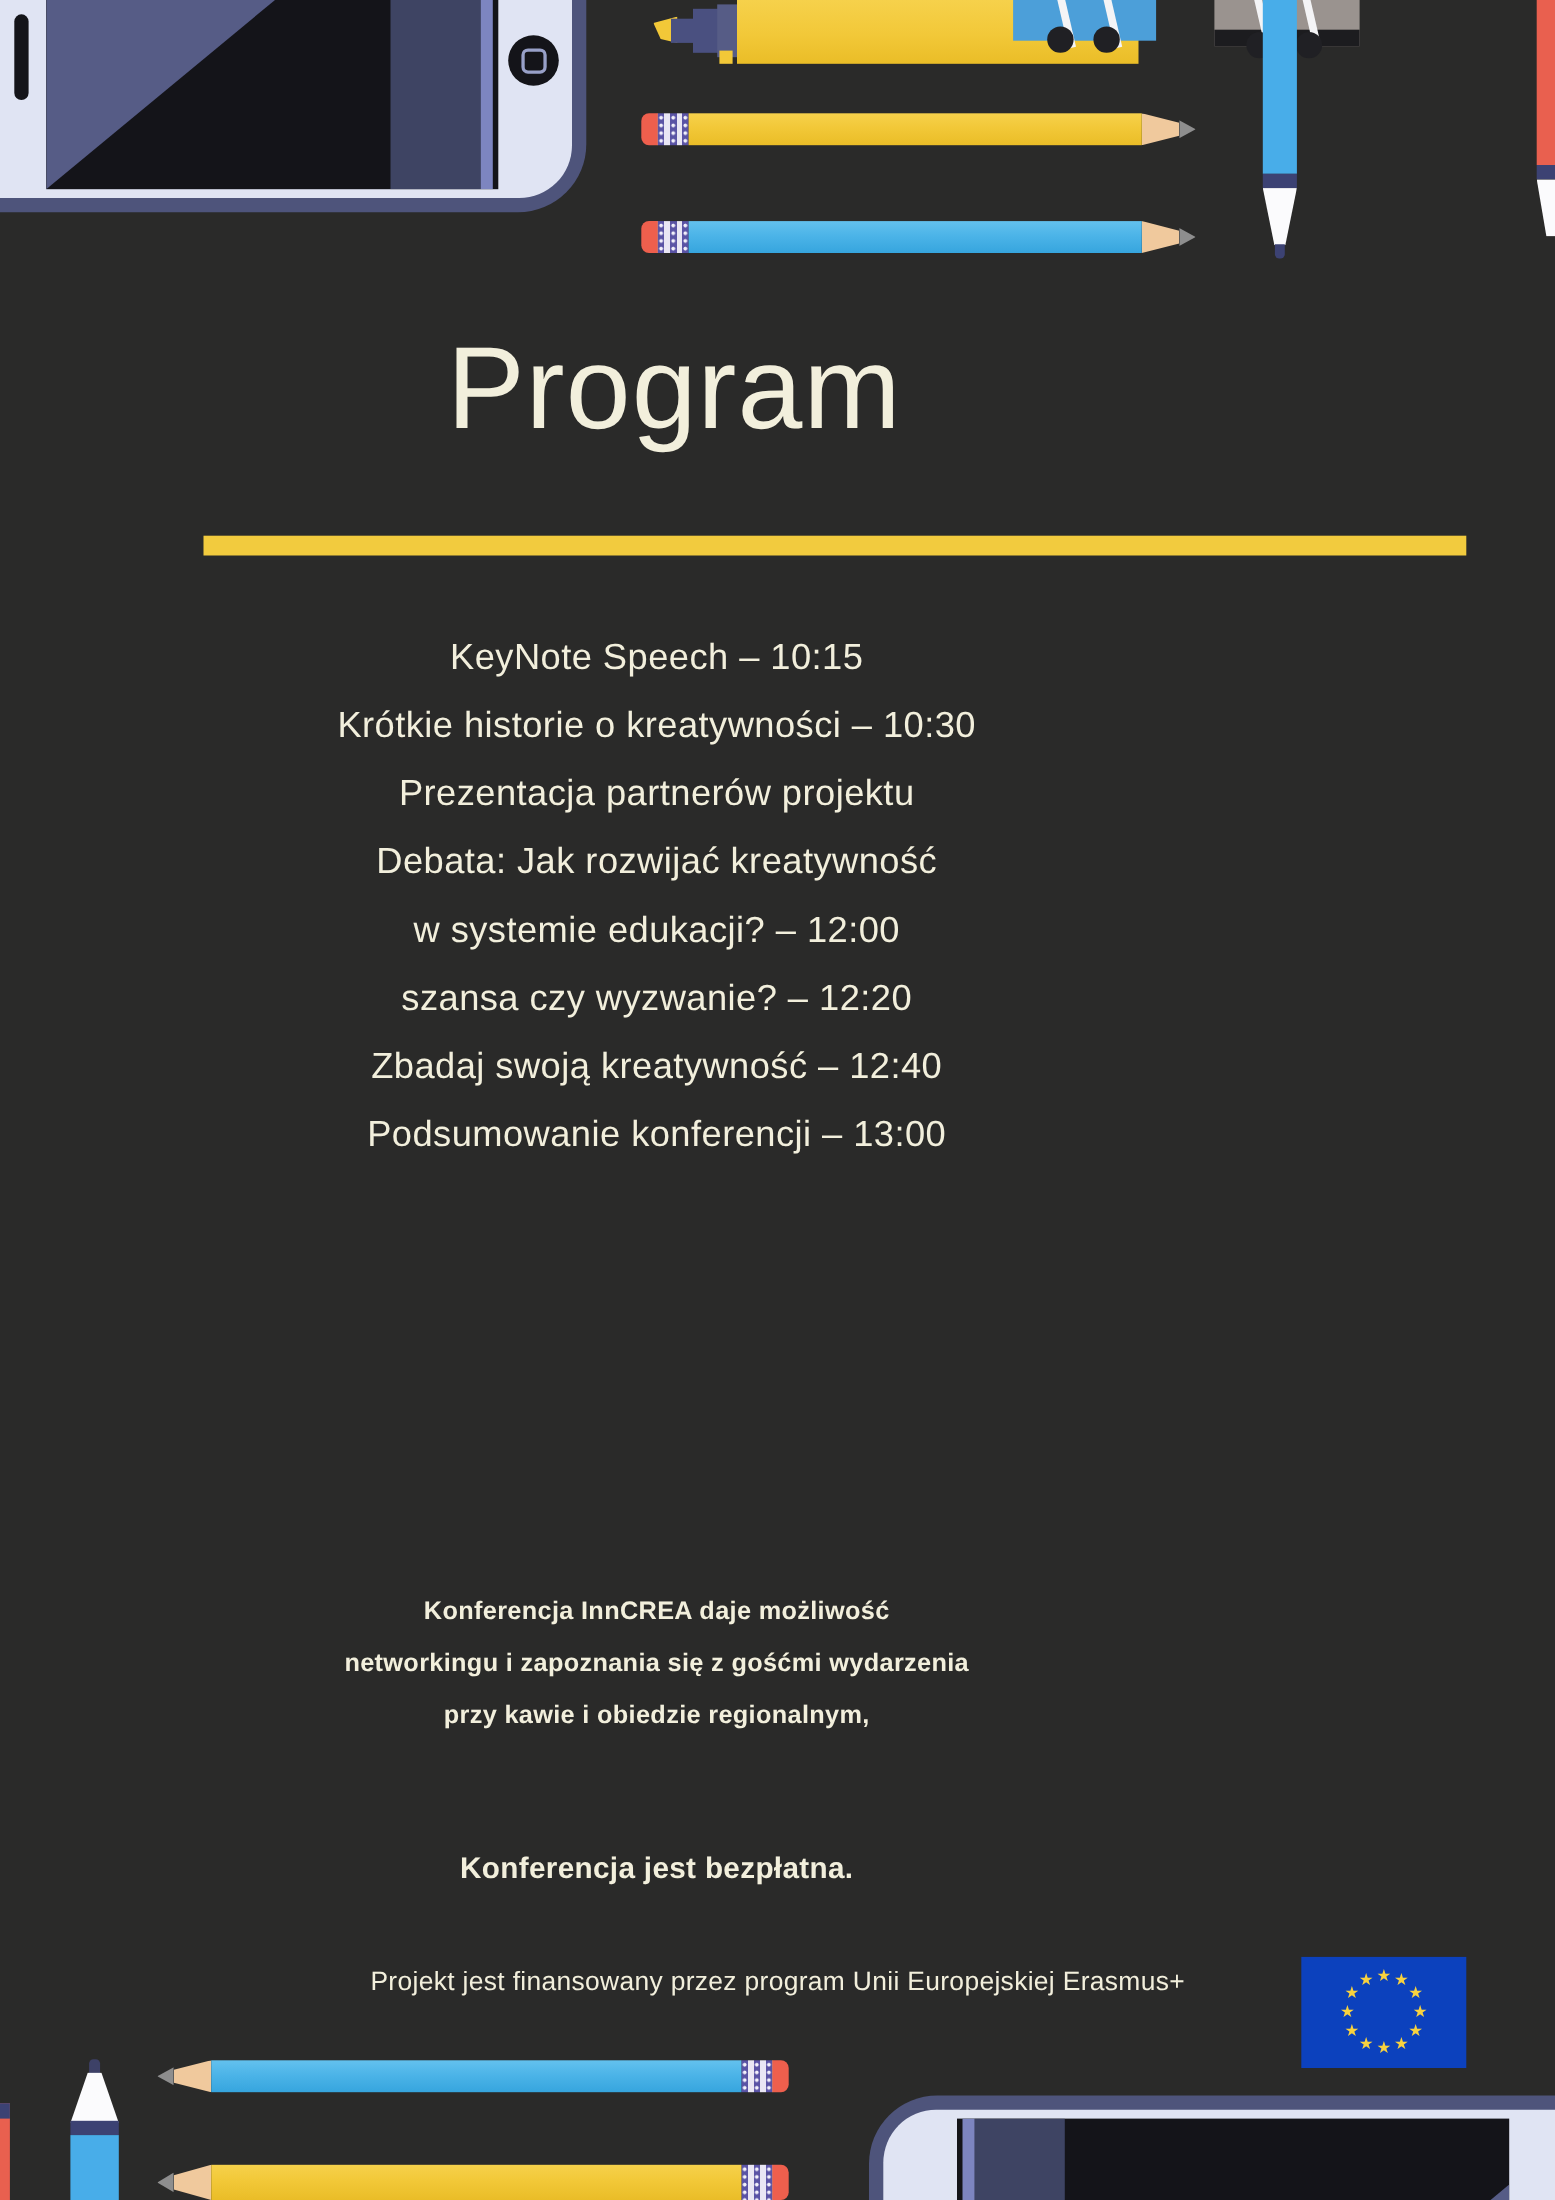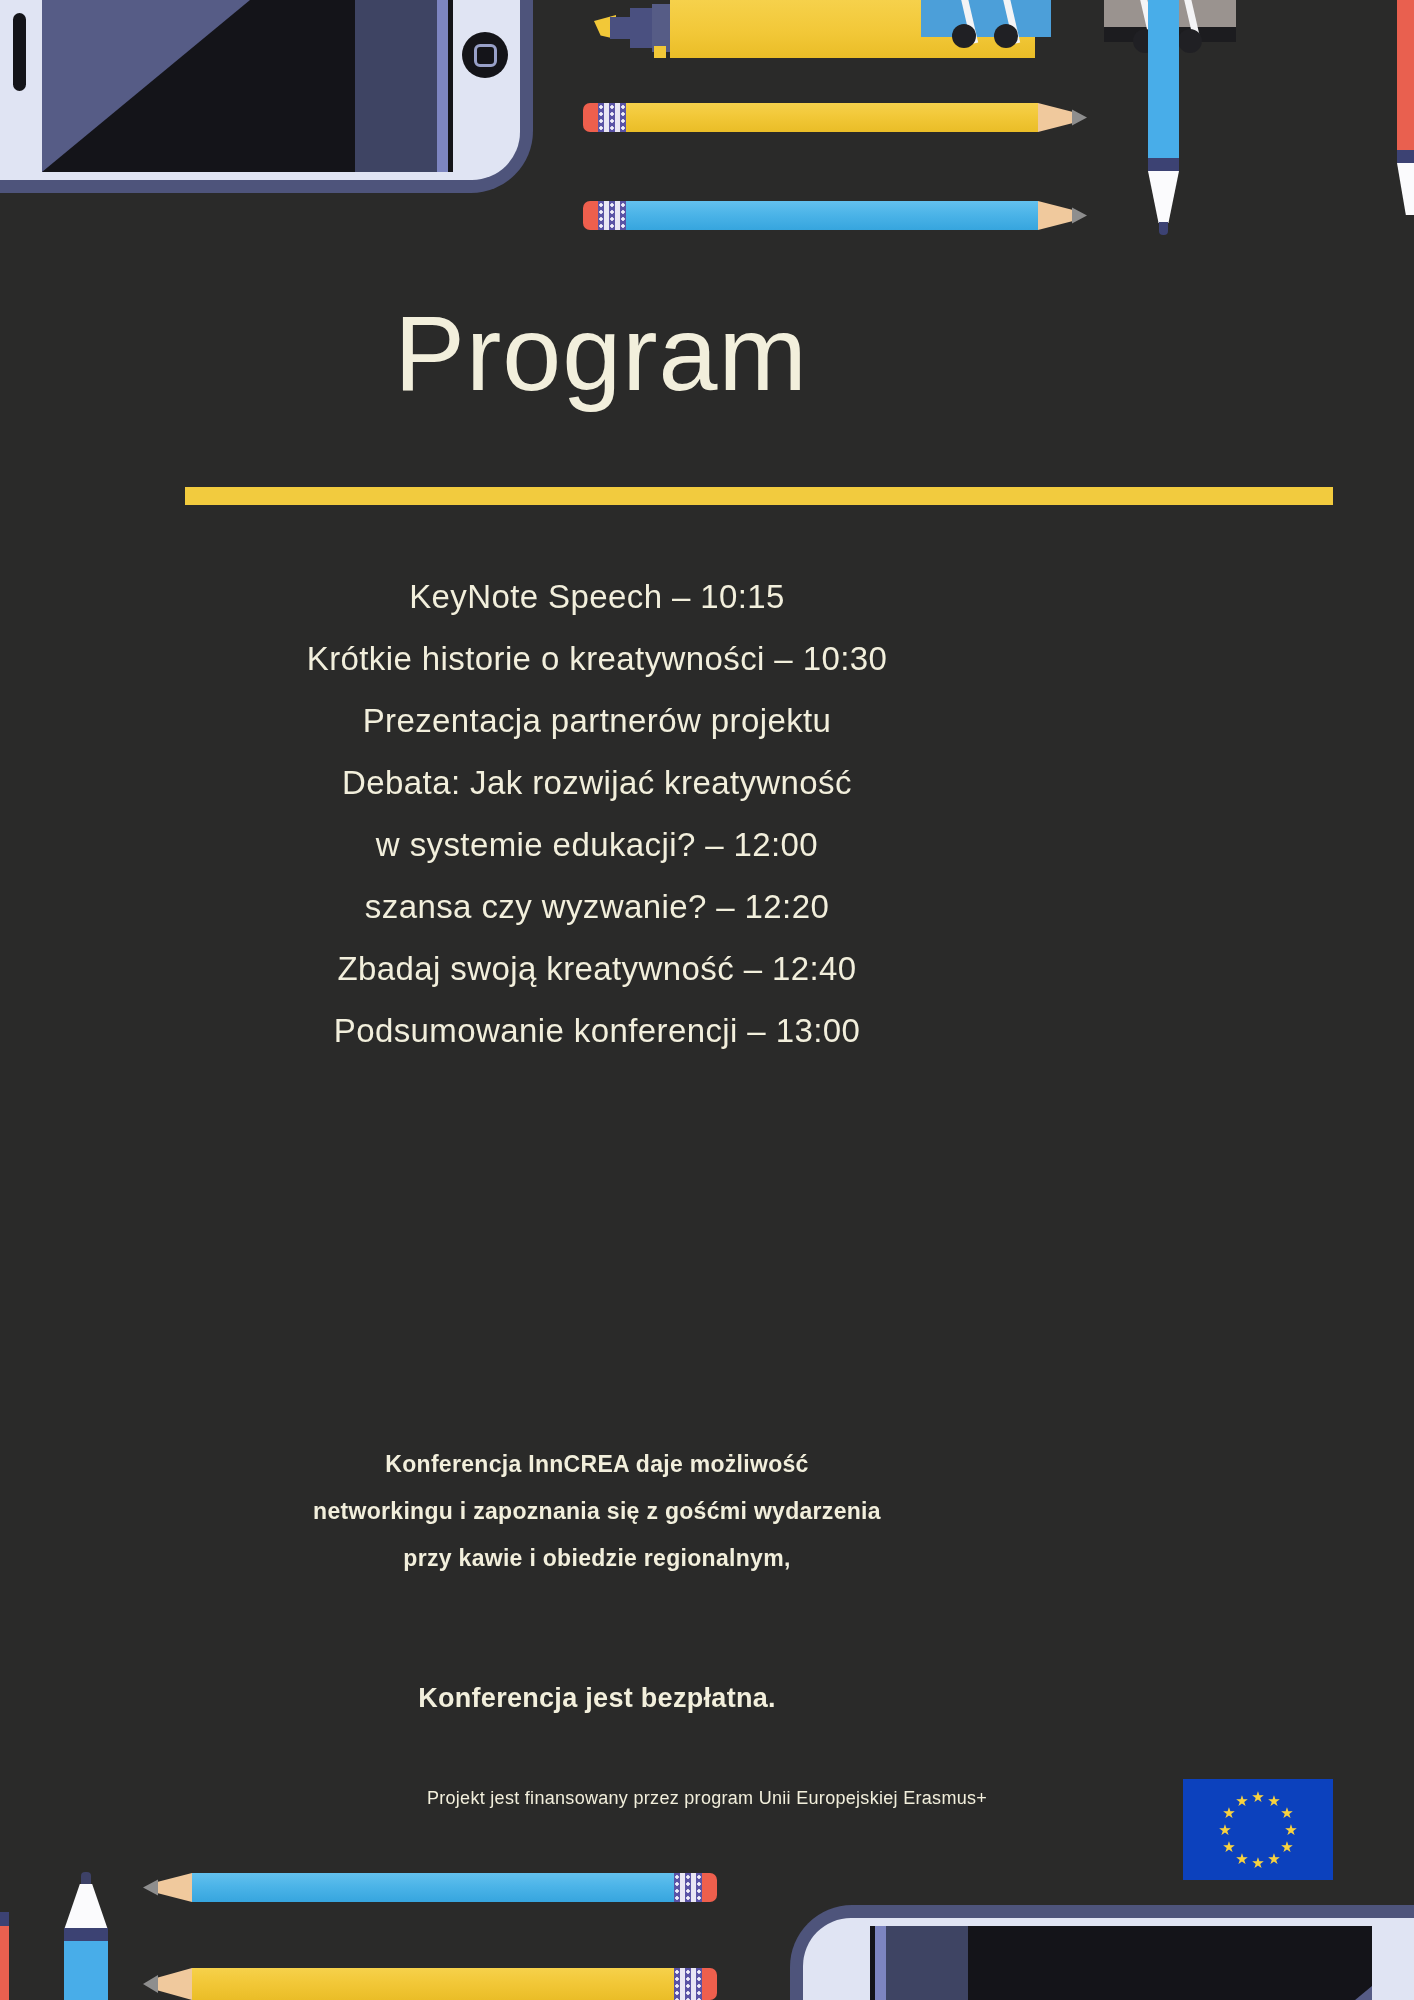--- a/index.html
+++ b/index.html
@@ -58,31 +58,31 @@
   .pen{position:absolute;}
   .pen .body-b{position:absolute;left:0;right:0;background:#48ade9;}
   .pen .body-r{position:absolute;left:0;right:0;background:#e9604f;}
   .pen .band{position:absolute;left:0;right:0;height:13px;background:#3c4273;}
   .pen .cone-down{position:absolute;left:0;right:0;background:#fbfbfd;clip-path:polygon(0 0,100% 0,66% 100%,34% 100%);}
   .pen .cone-up{position:absolute;left:0;right:0;background:#fbfbfd;clip-path:polygon(36% 0,64% 0,100% 100%,0 100%);}
   .pen .nib-down{position:absolute;background:#3c4273;border-radius:0 0 4px 4px;}
   .pen .nib-up{position:absolute;background:#3d4167;border-radius:4px 4px 0 0;}
 
   
-  .title{position:absolute;left:4px;top:288px;width:1194px;text-align:center;
+  .title{position:absolute;left:16px;top:288px;width:1194px;text-align:center;
     font-size:106px;font-weight:300;line-height:130px;letter-spacing:1px;}
   .rule{position:absolute;left:185px;top:487px;width:1148px;height:18px;background:#f2cb3e;}
   .schedule{position:absolute;left:0;top:566px;width:1194px;text-align:center;
     font-size:33px;font-weight:300;line-height:62px;letter-spacing:.4px;}
   .infoblock{position:absolute;left:0;top:1441px;width:1194px;text-align:center;
     font-size:23px;font-weight:bold;line-height:47px;letter-spacing:.3px;}
   .freenote{position:absolute;left:0;top:1683px;width:1194px;text-align:center;
     font-size:27px;font-weight:bold;letter-spacing:.3px;}
   .funding{position:absolute;left:0;top:1788px;width:1414px;text-align:center;
-    font-size:18px;font-weight:300;letter-spacing:.3px;}
+    font-size:24px;font-weight:300;letter-spacing:.3px;}
 
   
   .euflag{position:absolute;left:1183px;top:1779px;width:150px;height:101px;background:#0c41bd;}
   .eustar{position:absolute;color:#f8d23f;font-size:15px;line-height:15px;transform:translate(-50%,-50%);}
 
   
   .sliver-red{position:absolute;left:0;top:1912px;width:9px;height:88px;background:#e9604f;}
   .sliver-band{position:absolute;left:0;top:1912px;width:9px;height:14px;background:#3c4273;}
 </style>
 </head>

